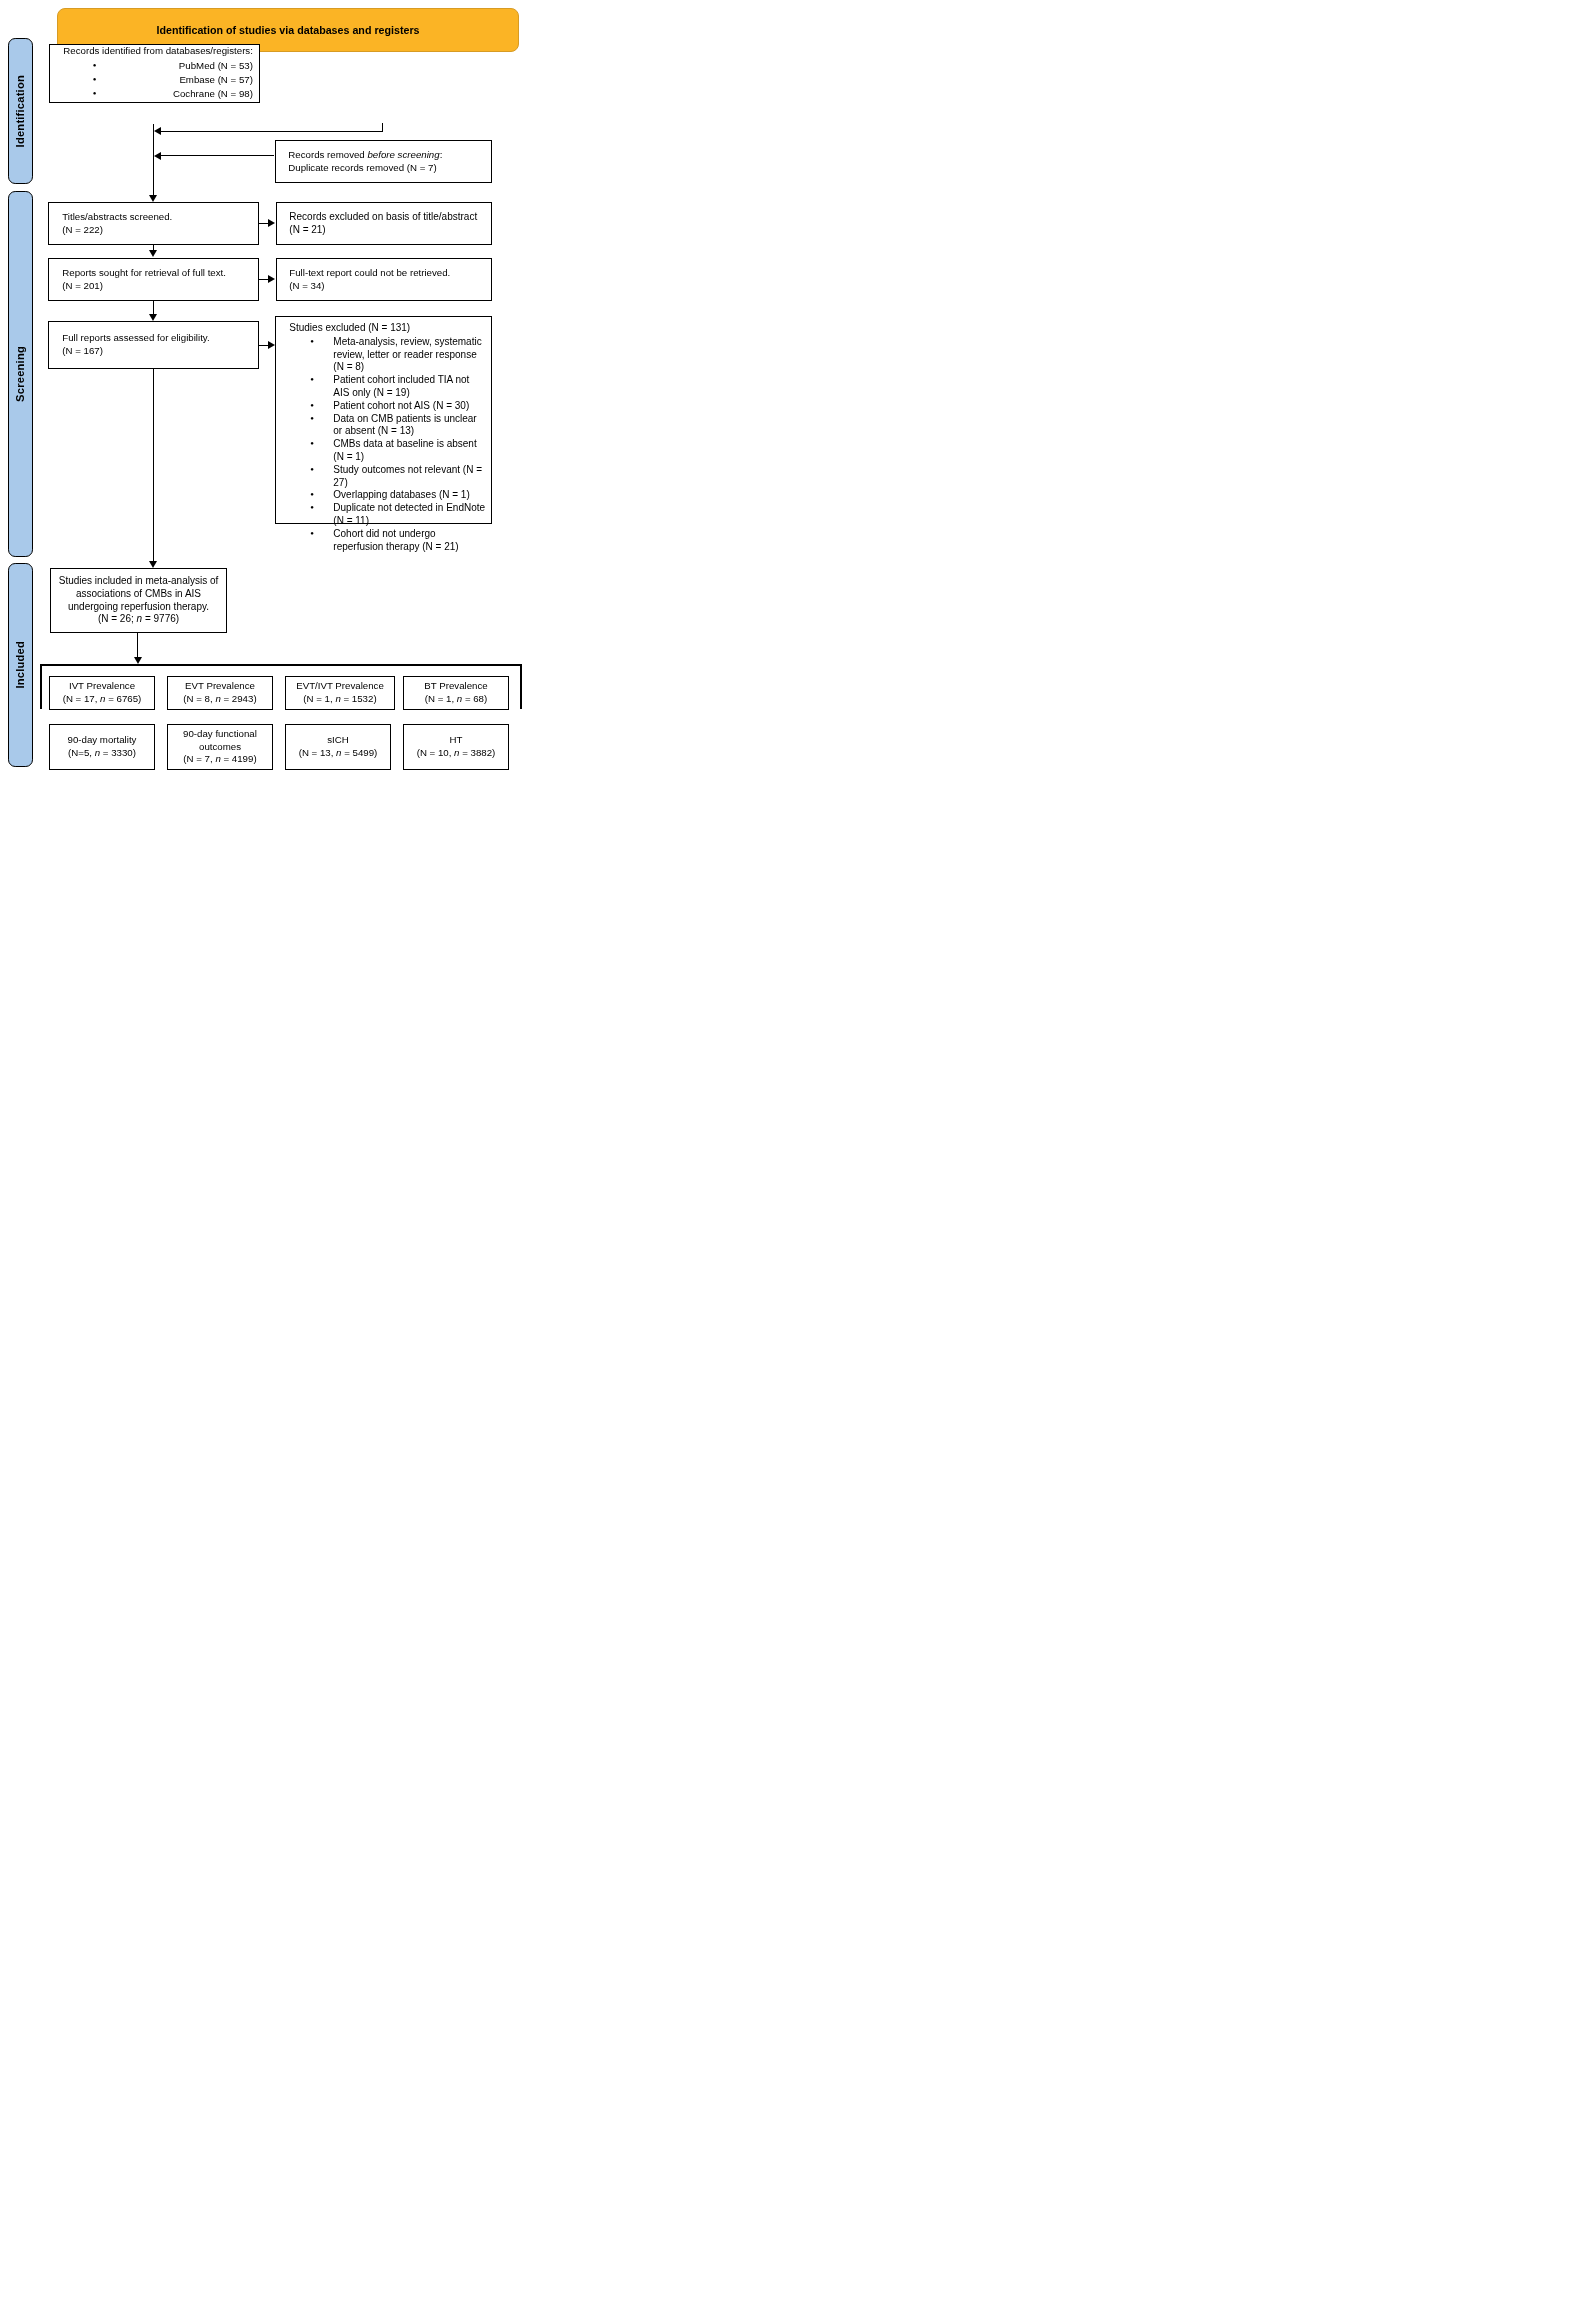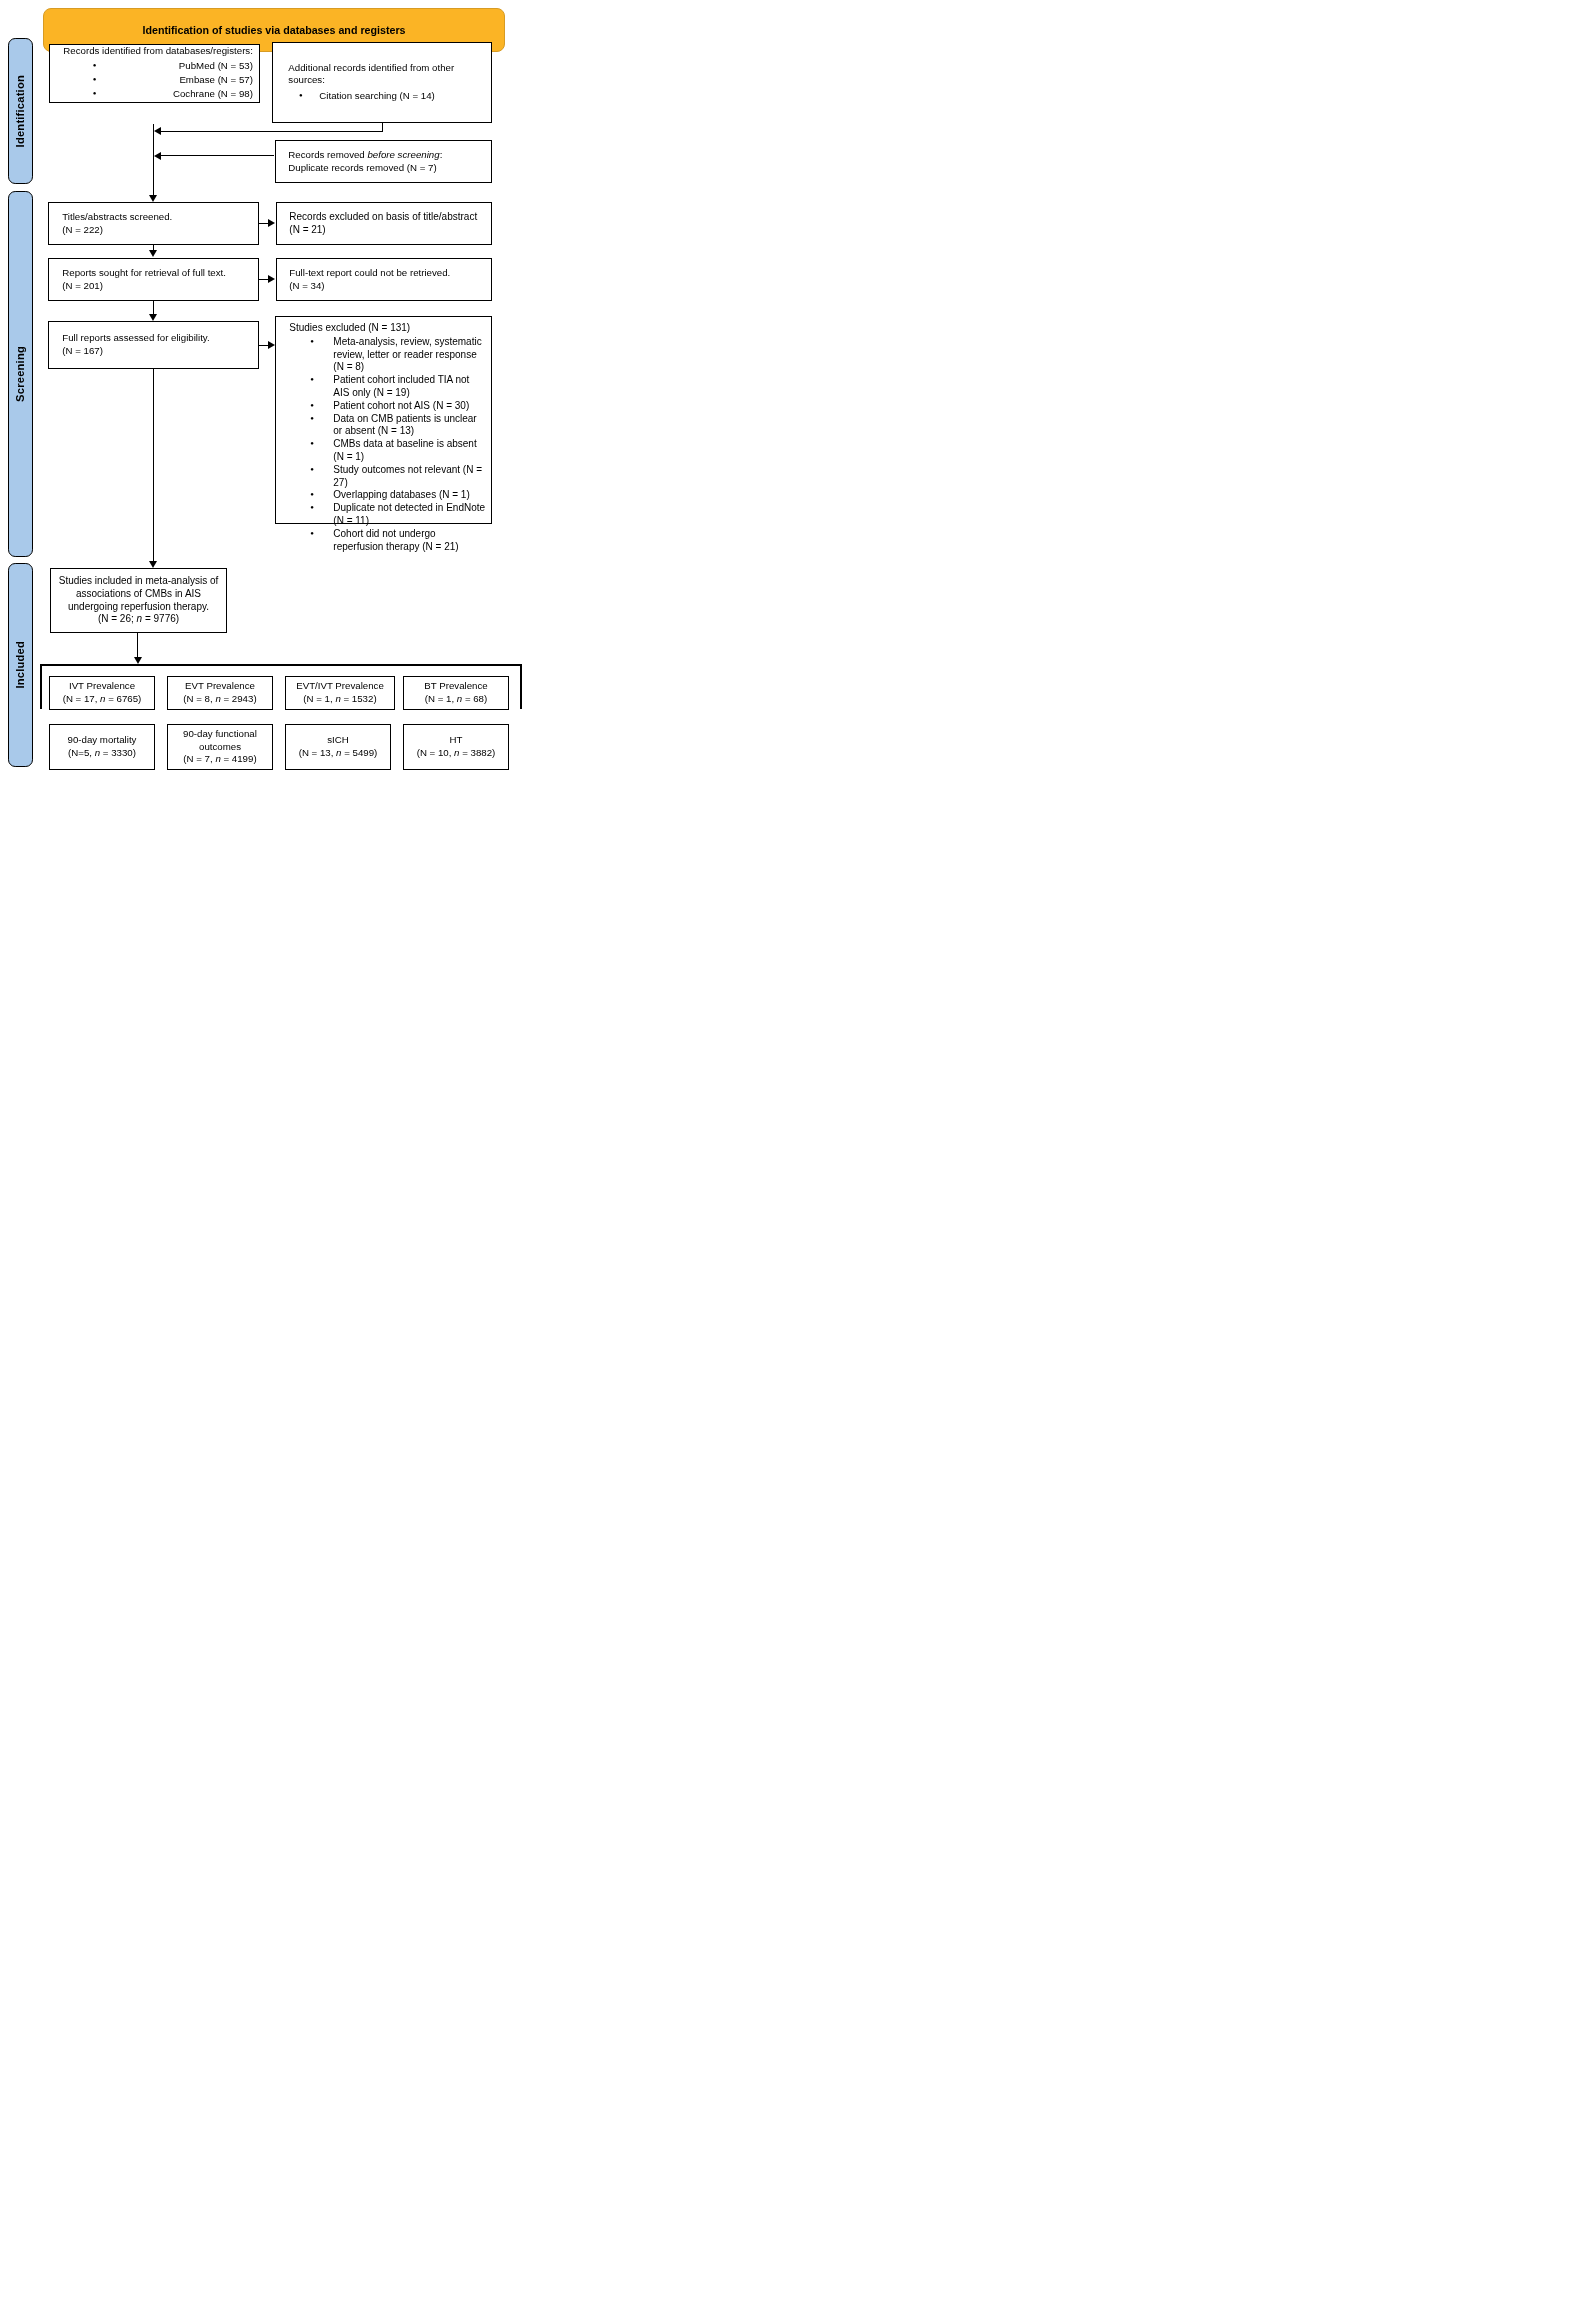--- a/index.html
+++ b/index.html
@@ -23,21 +23,21 @@
     border:1.5px solid #000;border-radius:7.2px;
     display:flex;align-items:center;justify-content:center;
     box-sizing:border-box;
   }
   .band span{
     writing-mode:vertical-rl;transform:rotate(180deg);
     font-weight:bold;font-size:11.2px;letter-spacing:0.2px;
   }
   
   .banner{
-    position:absolute;left:43px;top:8.2px;width:462px;height:44px;
+    position:absolute;left:57px;top:8.2px;width:462px;height:44px;
     background:var(--amber);
     border:1.5px solid var(--amber-border);border-radius:8px;
     display:flex;align-items:center;justify-content:center;
     font-weight:bold;font-size:10.7px;
     box-sizing:border-box;
   }
   
   .box{
     position:absolute;background:#fff;border:1.5px solid #000;
     font-size:9.7px;line-height:1.32;box-sizing:border-box;
@@ -88,28 +88,20 @@
     <div class="pad">
       <div>Records identified from databases/registers:</div>
       <ul class="blist ul-a">
         <li>PubMed (N = 53)</li>
         <li>Embase (N = 57)</li>
         <li>Cochrane (N = 98)</li>
       </ul>
     </div>
   </div>
 
-  <div class="box" style="left:272px;top:42px;width:220px;height:81px;">
-    <div class="pad" style="padding-left:15.3px;">
-      <div>Additional records identified from other sources:</div>
-      <ul class="blist ul-b">
-        <li>Citation searching (N = 14)</li>
-      </ul>
-    </div>
-  </div>
 
   <div class="box" style="left:275px;top:140px;width:217px;height:43px;">
     <div class="pad pad-r">
       <div>Records removed <em>before screening</em>:</div>
       <div>Duplicate records removed (N = 7)</div>
     </div>
   </div>
 
   <div class="box" style="left:48px;top:202px;width:211px;height:43px;">
     <div class="pad">

